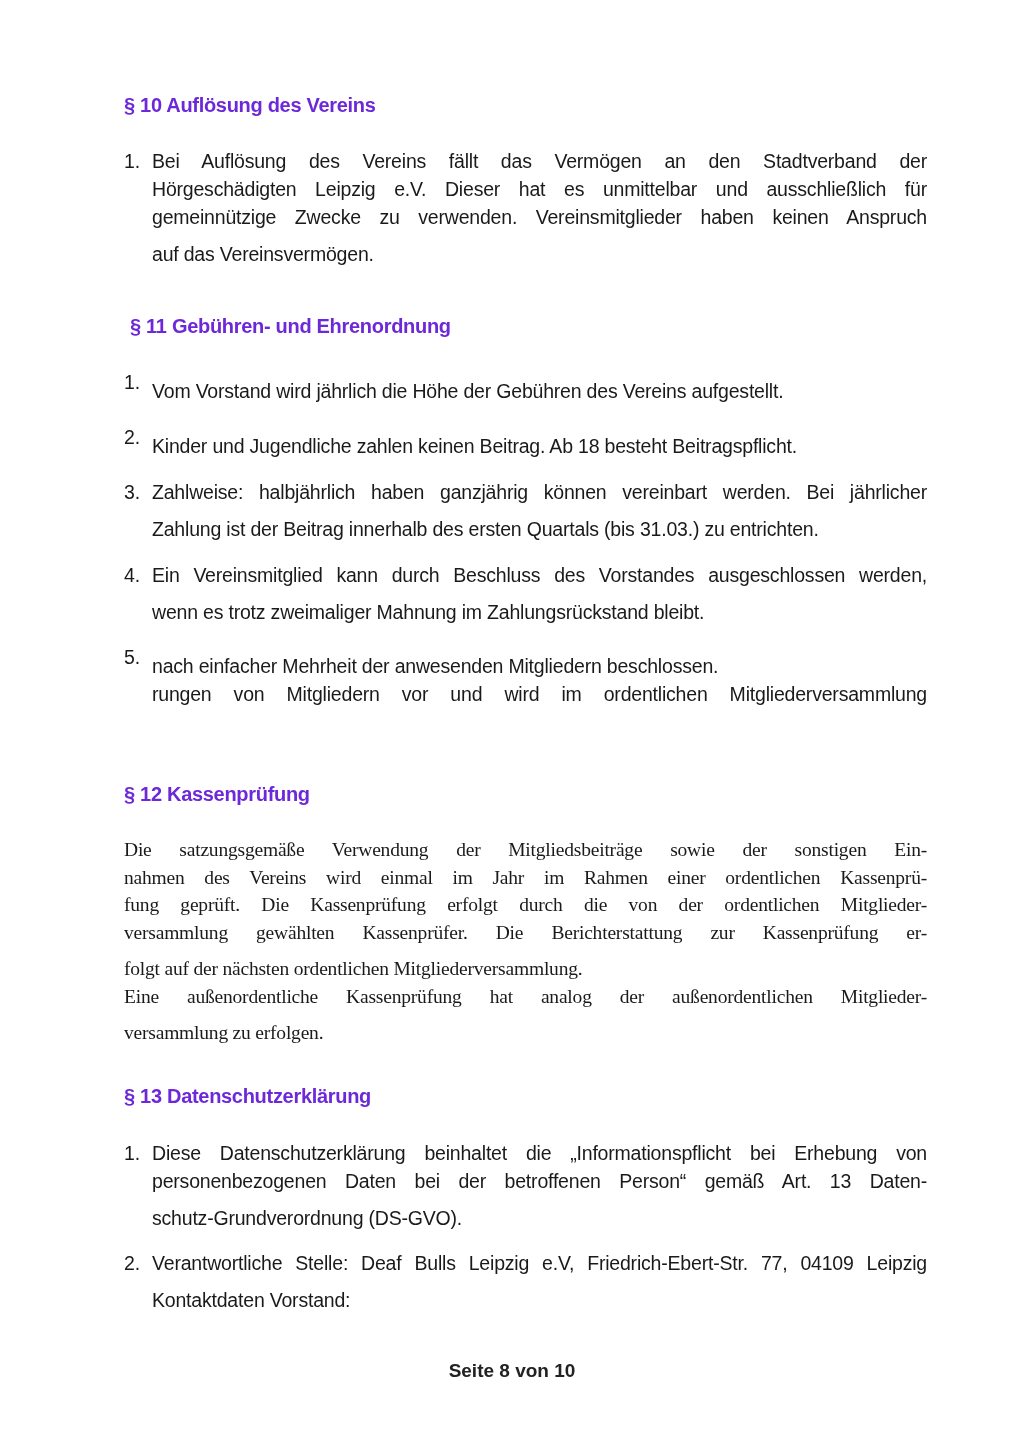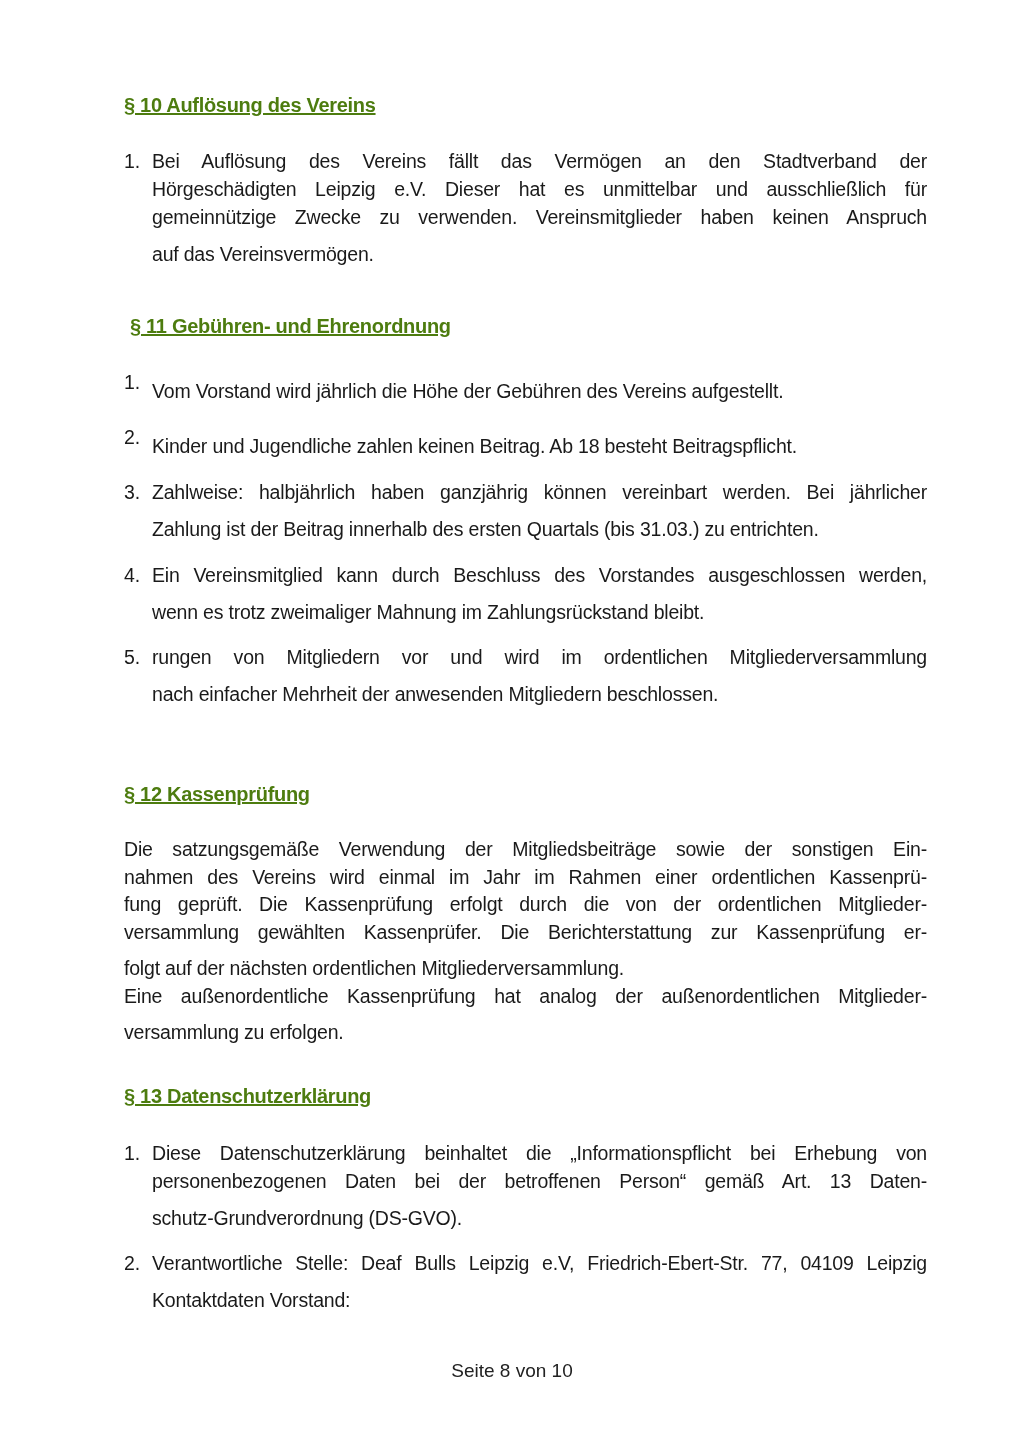--- a/index.html
+++ b/index.html
@@ -21,22 +21,21 @@
       top: 0;
       width: 803px;
     }
     .heading {
       position: absolute;
       left: 0;
       font-weight: bold;
       font-size: 20px;
       letter-spacing: -0.3px;
       white-space: nowrap;
-      color: #4d7c0f;
-      text-decoration: underline;
+      color: #6d28d9;
     }
     .heading.indent { left: 6px; }
     .item {
       position: absolute;
       left: 0;
       width: 803px;
       font-size: 19.5px;
       line-height: 28px;
       letter-spacing: -0.2px;
     }
@@ -61,20 +60,21 @@
       text-align: justify;
     }
     .footer {
       position: absolute;
       left: 0;
       width: 1024px;
       top: 1360px;
       text-align: center;
       font-size: 19px;
       color: #222;
+      font-weight: bold;
     }
     .jl { display: block; text-align: justify; text-align-last: justify; }
     .jl.end { text-align-last: left; margin-top: 9px; }
   </style>
 </head>
 <body>
 
 <div class="page">
 
   <div class="heading" style="top:94px;">§ 10 Auflösung des Vereins</div>
@@ -117,28 +117,28 @@
     <span class="num">4.</span>
     <div class="txt">
       <span class="jl">Ein Vereinsmitglied kann durch Beschluss des Vorstandes ausgeschlossen werden,</span>
       <span class="jl end">wenn es trotz zweimaliger Mahnung im Zahlungsrückstand bleibt.</span>
     </div>
   </div>
 
   <div class="item" style="top:643px;">
     <span class="num">5.</span>
     <div class="txt">
+      <span class="jl end">nach einfacher Mehrheit der anwesenden Mitgliedern beschlossen.</span>
       <span class="jl">rungen von Mitgliedern vor und wird im ordentlichen Mitgliederversammlung</span>
-      <span class="jl end">nach einfacher Mehrheit der anwesenden Mitgliedern beschlossen.</span>
     </div>
   </div>
 
   <div class="heading" style="top:783px;">§ 12 Kassenprüfung</div>
 
-  <div class="para" style="top:836px;">
+  <div class="para" style="top:836px;font-family:Liberation Serif, serif;">
     <span class="jl">Die satzungsgemäße Verwendung der Mitgliedsbeiträge sowie der sonstigen Ein-</span>
     <span class="jl">nahmen des Vereins wird einmal im Jahr im Rahmen einer ordentlichen Kassenprü-</span>
     <span class="jl">fung geprüft. Die Kassenprüfung erfolgt durch die von der ordentlichen Mitglieder-</span>
     <span class="jl">versammlung gewählten Kassenprüfer. Die Berichterstattung zur Kassenprüfung er-</span>
     <span class="jl end">folgt auf der nächsten ordentlichen Mitgliederversammlung.</span>
     <span class="jl">Eine außenordentliche Kassenprüfung hat analog der außenordentlichen Mitglieder-</span>
     <span class="jl end">versammlung zu erfolgen.</span>
   </div>
 
   <div class="heading" style="top:1085px;">§ 13 Datenschutzerklärung</div>

